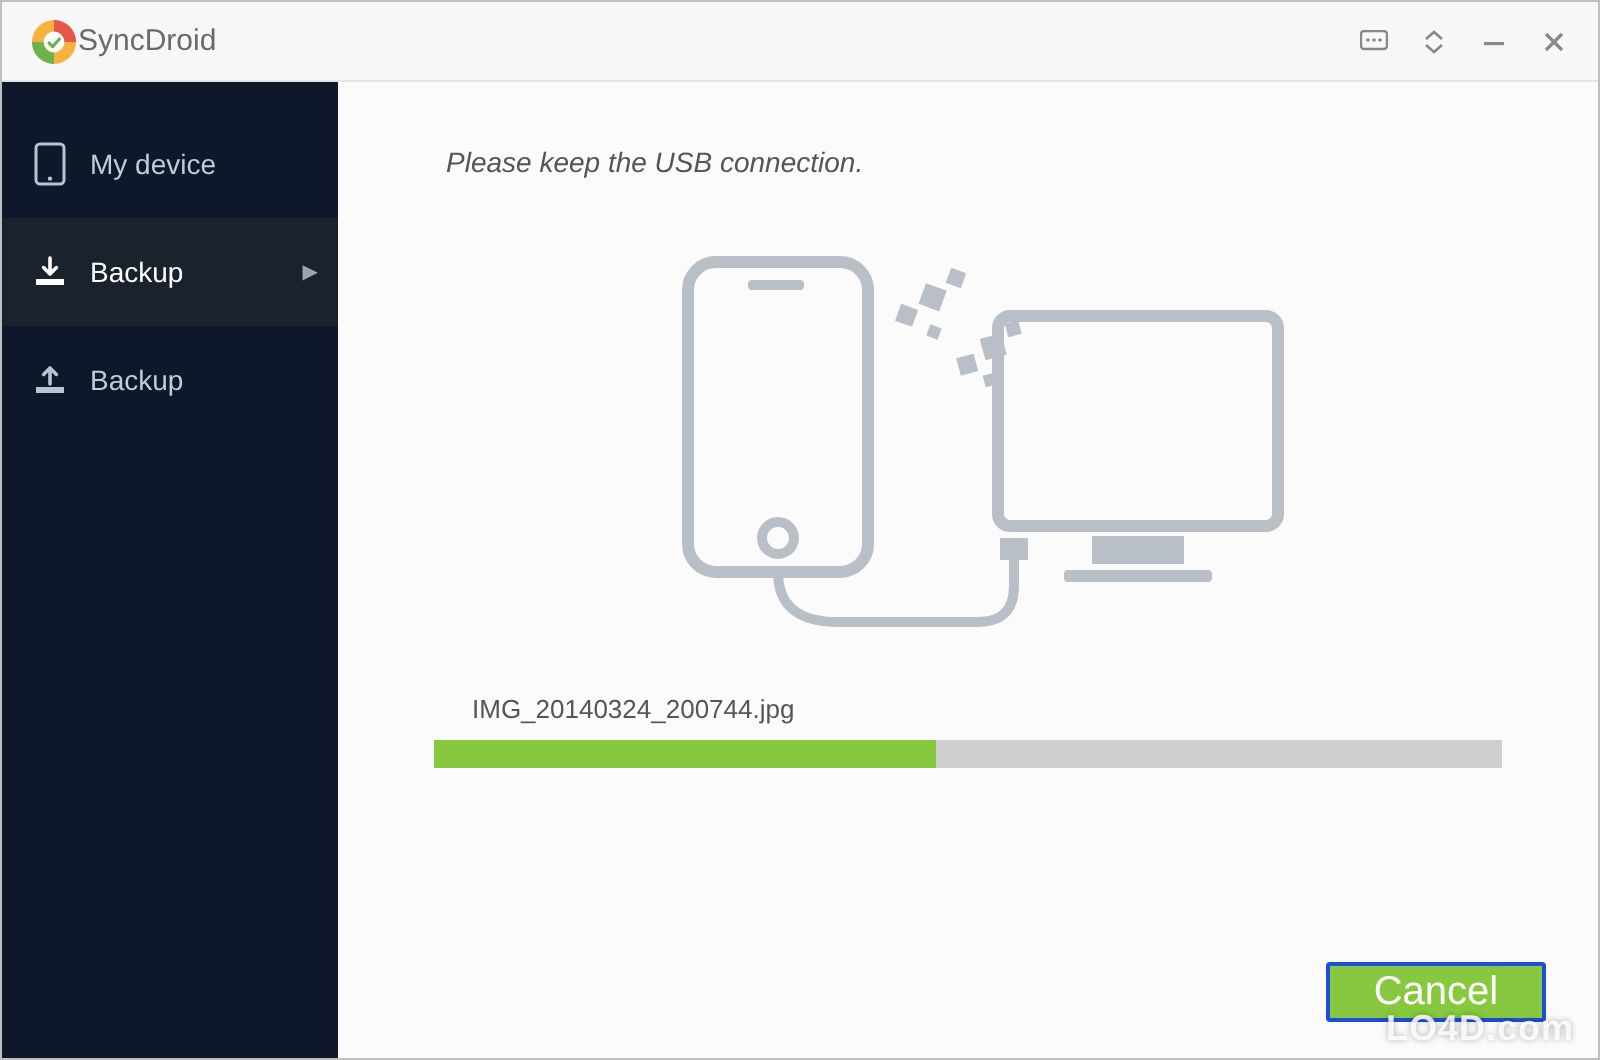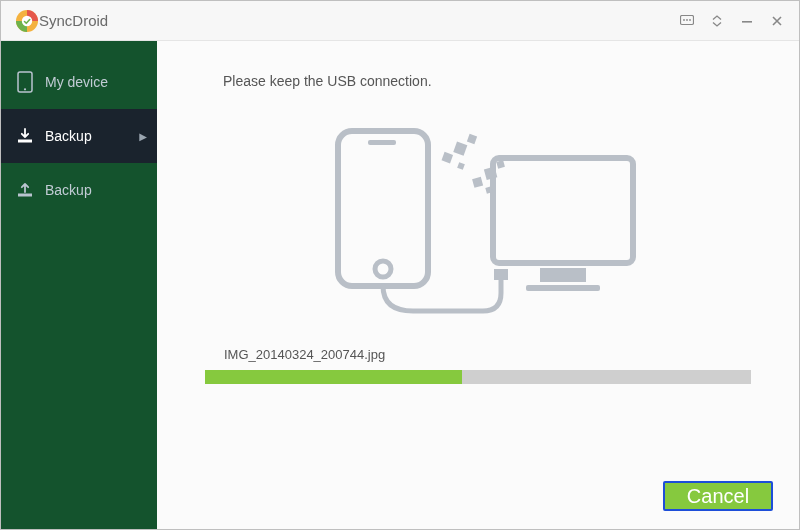--- a/index.html
+++ b/index.html
@@ -24,22 +24,22 @@
   }
   .title {
     font-size: 15px;
     color: #6a6a6a;
   }
   .title-spacer { flex: 1; }
   .title-controls { display: flex; gap: 14px; align-items: center; padding-right: 6px;}
   .title-controls .tc { width: 16px; height: 16px; display:flex; align-items:center; justify-content:center; color:#777; cursor:pointer;}
   .body { flex:1; display:flex; min-height:0; }
   .sidebar {
-    width: 156px;
-    background: #14532d;
+    width: 168px;
+    background: #0f172a;
     color: #b9c4cf;
     display: flex; flex-direction: column;
     padding-top: 14px;
   }
   .sidebar-item {
     height: 54px;
     display:flex; align-items:center;
     padding-left: 14px;
     gap: 10px;
     font-size: 14px;
@@ -53,21 +53,21 @@
     align-items: center;
   }
   .sidebar-item .icon { width:20px; height:20px; display:flex; align-items:center; justify-content:center;}
   .sidebar-item .chev { position:absolute; right:10px; color:#9aa5b0; font-size:10px;}
   .main {
     flex:1; background:#fbfbfb;
     padding: 32px 48px 20px 48px;
     display:flex; flex-direction:column;
     position:relative;
   }
-  .instruction { color:#555; font-size:14px; margin-bottom: 18px; margin-left: 18px;}
+  .instruction { color:#555; font-size:14px; margin-bottom: 18px; margin-left: 6px; font-style: italic;}
   .illustration { flex:0 0 auto; display:flex; justify-content:center; margin-top: 6px; margin-bottom: 24px;}
   .file-label { color:#555; font-size:13px; margin-bottom:8px; margin-left:19px;}
   .progress {
     width: 100%; height: 14px;
     background: #cfcfcf;
     position:relative;
   }
   .progress-inner {
     position:absolute; left:0; top:0; bottom:0;
     background: #86c93e;
@@ -211,13 +211,16 @@
       <div class="progress">
         <div class="progress-inner" style="width:47%"></div>
       </div>
 
       <div class="footer">
         <button class="btn-cancel">Cancel</button>
       </div>
     </div>
   </div>
 
+  <div class="watermark">
+    <span>LO4D.com</span>
+  </div>
 </div>
 
 </body></html>

